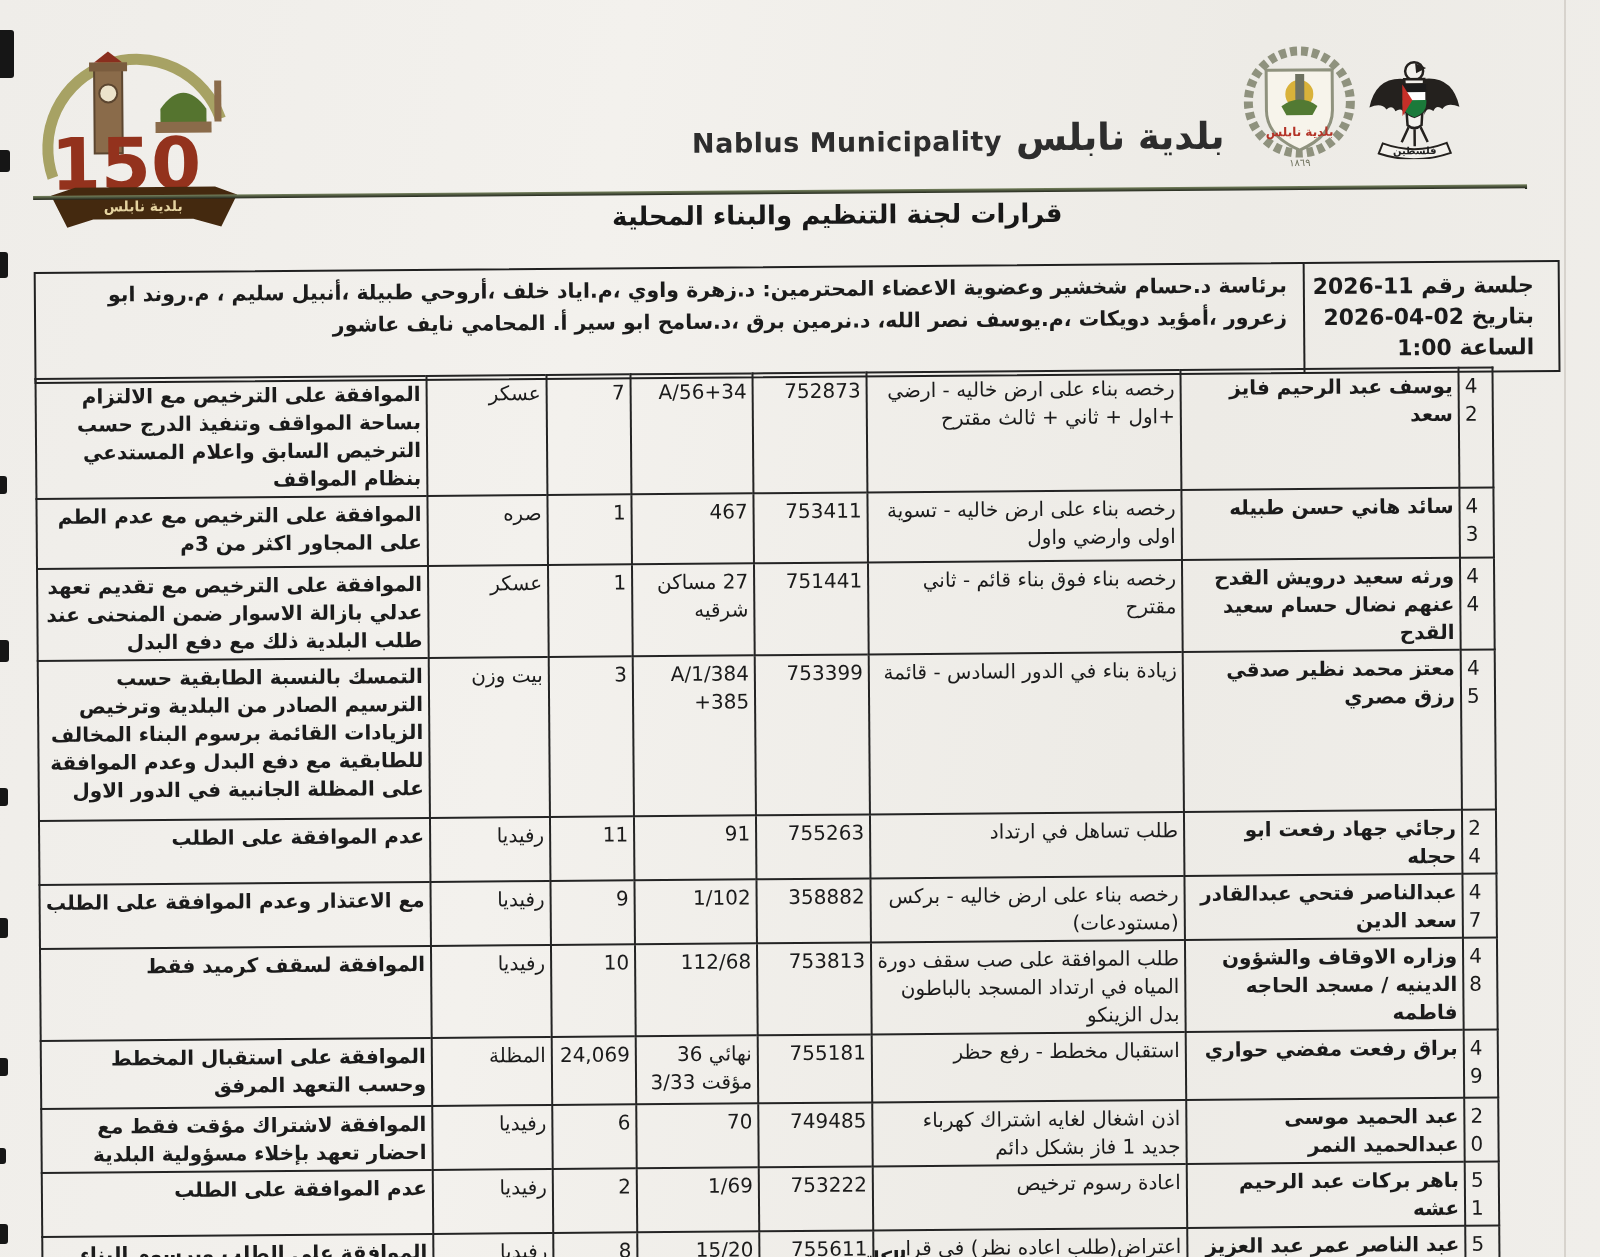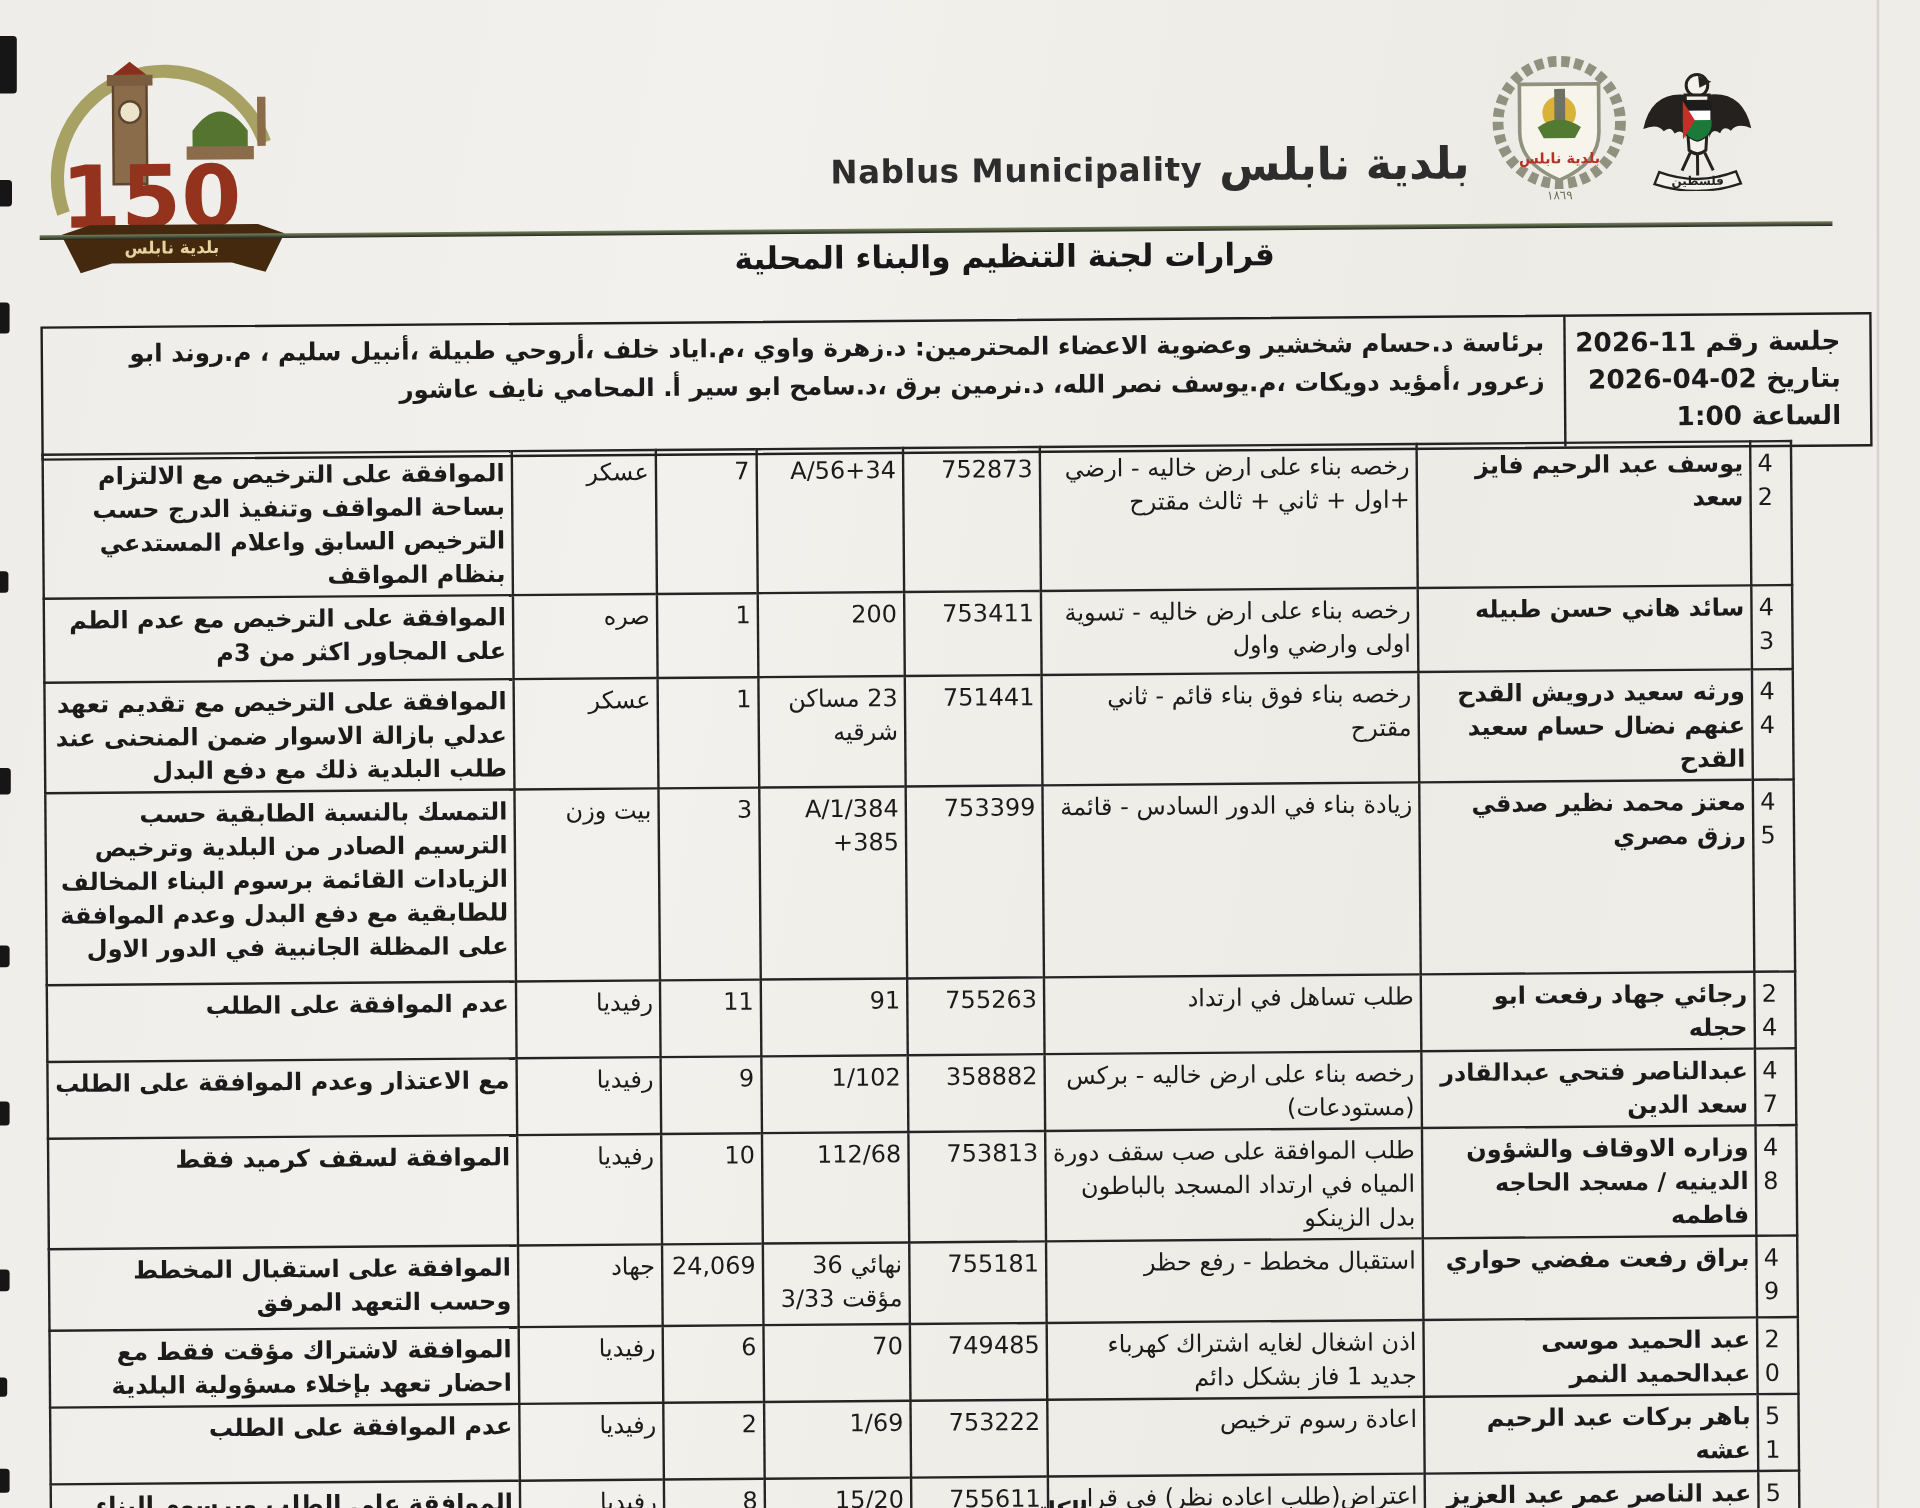--- a/index.html
+++ b/index.html
@@ -213,31 +213,31 @@
     <td class="c-plot">A/56+34</td>
     <td class="c-blk">7</td>
     <td class="c-area">عسكر</td>
     <td class="c-dec">الموافقة على الترخيص مع الالتزام بساحة المواقف وتنفيذ الدرج حسب الترخيص السابق واعلام المستدعي بنظام المواقف</td>
   </tr>
         <tr>
     <td class="c-no">43</td>
     <td class="c-name">سائد هاني حسن طبيله</td>
     <td class="c-sub">رخصه بناء على ارض خاليه - تسوية اولى وارضي واول</td>
     <td class="c-req">753411</td>
-    <td class="c-plot">200</td>
+    <td class="c-plot">467</td>
     <td class="c-blk">1</td>
     <td class="c-area">صره</td>
     <td class="c-dec">الموافقة على الترخيص مع عدم الطم على المجاور اكثر من 3م</td>
   </tr>
         <tr>
     <td class="c-no">44</td>
     <td class="c-name">ورثه سعيد درويش القدح عنهم نضال حسام سعيد القدح</td>
     <td class="c-sub">رخصه بناء فوق بناء قائم - ثاني مقترح</td>
     <td class="c-req">751441</td>
-    <td class="c-plot">23 مساكن شرقيه</td>
+    <td class="c-plot">27 مساكن شرقيه</td>
     <td class="c-blk">1</td>
     <td class="c-area">عسكر</td>
     <td class="c-dec">الموافقة على الترخيص مع تقديم تعهد عدلي بازالة الاسوار ضمن المنحنى عند طلب البلدية ذلك مع دفع البدل</td>
   </tr>
         <tr>
     <td class="c-no">45</td>
     <td class="c-name">معتز محمد نظير صدقي رزق مصري</td>
     <td class="c-sub">زيادة بناء في الدور السادس - قائمة</td>
     <td class="c-req">753399</td>
     <td class="c-plot">A/1/384 +385</td>
@@ -275,21 +275,21 @@
     <td class="c-area">رفيديا</td>
     <td class="c-dec">الموافقة لسقف كرميد فقط</td>
   </tr>
         <tr>
     <td class="c-no">49</td>
     <td class="c-name">براق رفعت مفضي حواري</td>
     <td class="c-sub">استقبال مخطط - رفع حظر</td>
     <td class="c-req">755181</td>
     <td class="c-plot">نهائي 36 مؤقت 3/33</td>
     <td class="c-blk">24,069</td>
-    <td class="c-area">جهاد</td>
+    <td class="c-area">المظلة</td>
     <td class="c-dec">الموافقة على استقبال المخطط وحسب التعهد المرفق</td>
   </tr>
         <tr>
     <td class="c-no">20</td>
     <td class="c-name">عبد الحميد موسى عبدالحميد النمر</td>
     <td class="c-sub">اذن اشغال لغايه اشتراك كهرباء جديد 1 فاز بشكل دائم</td>
     <td class="c-req">749485</td>
     <td class="c-plot">70</td>
     <td class="c-blk">6</td>
     <td class="c-area">رفيديا</td>

